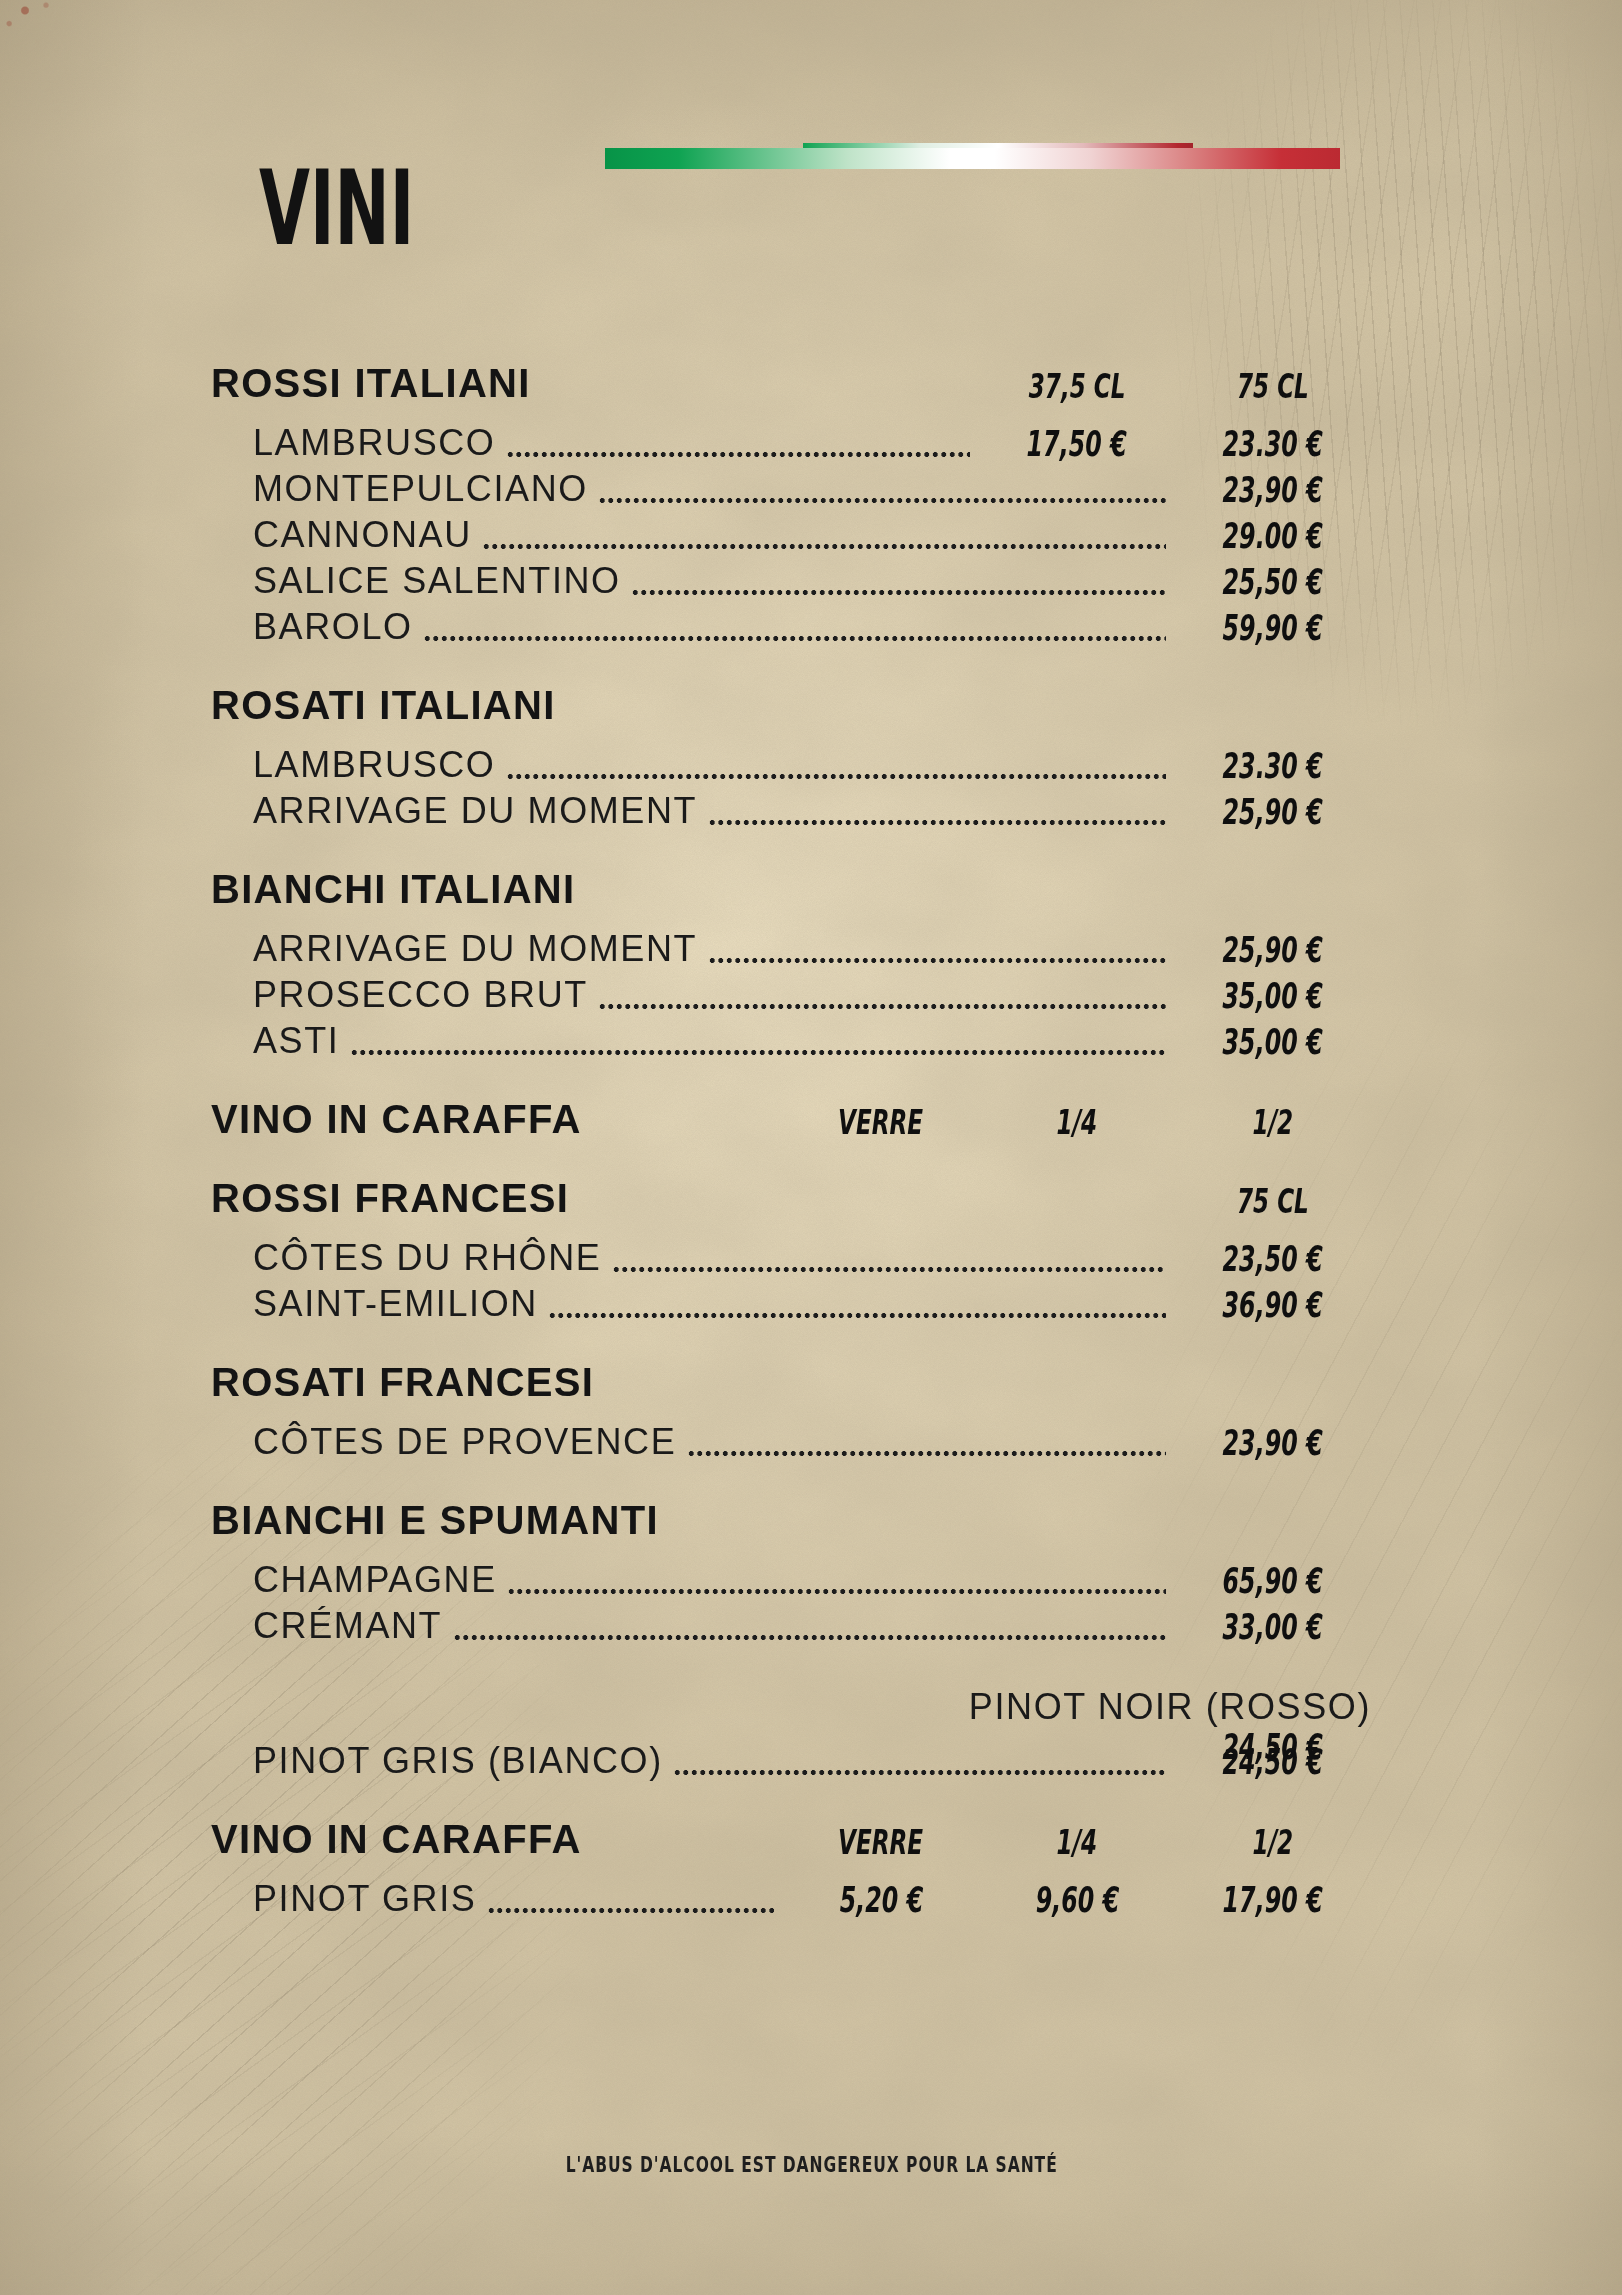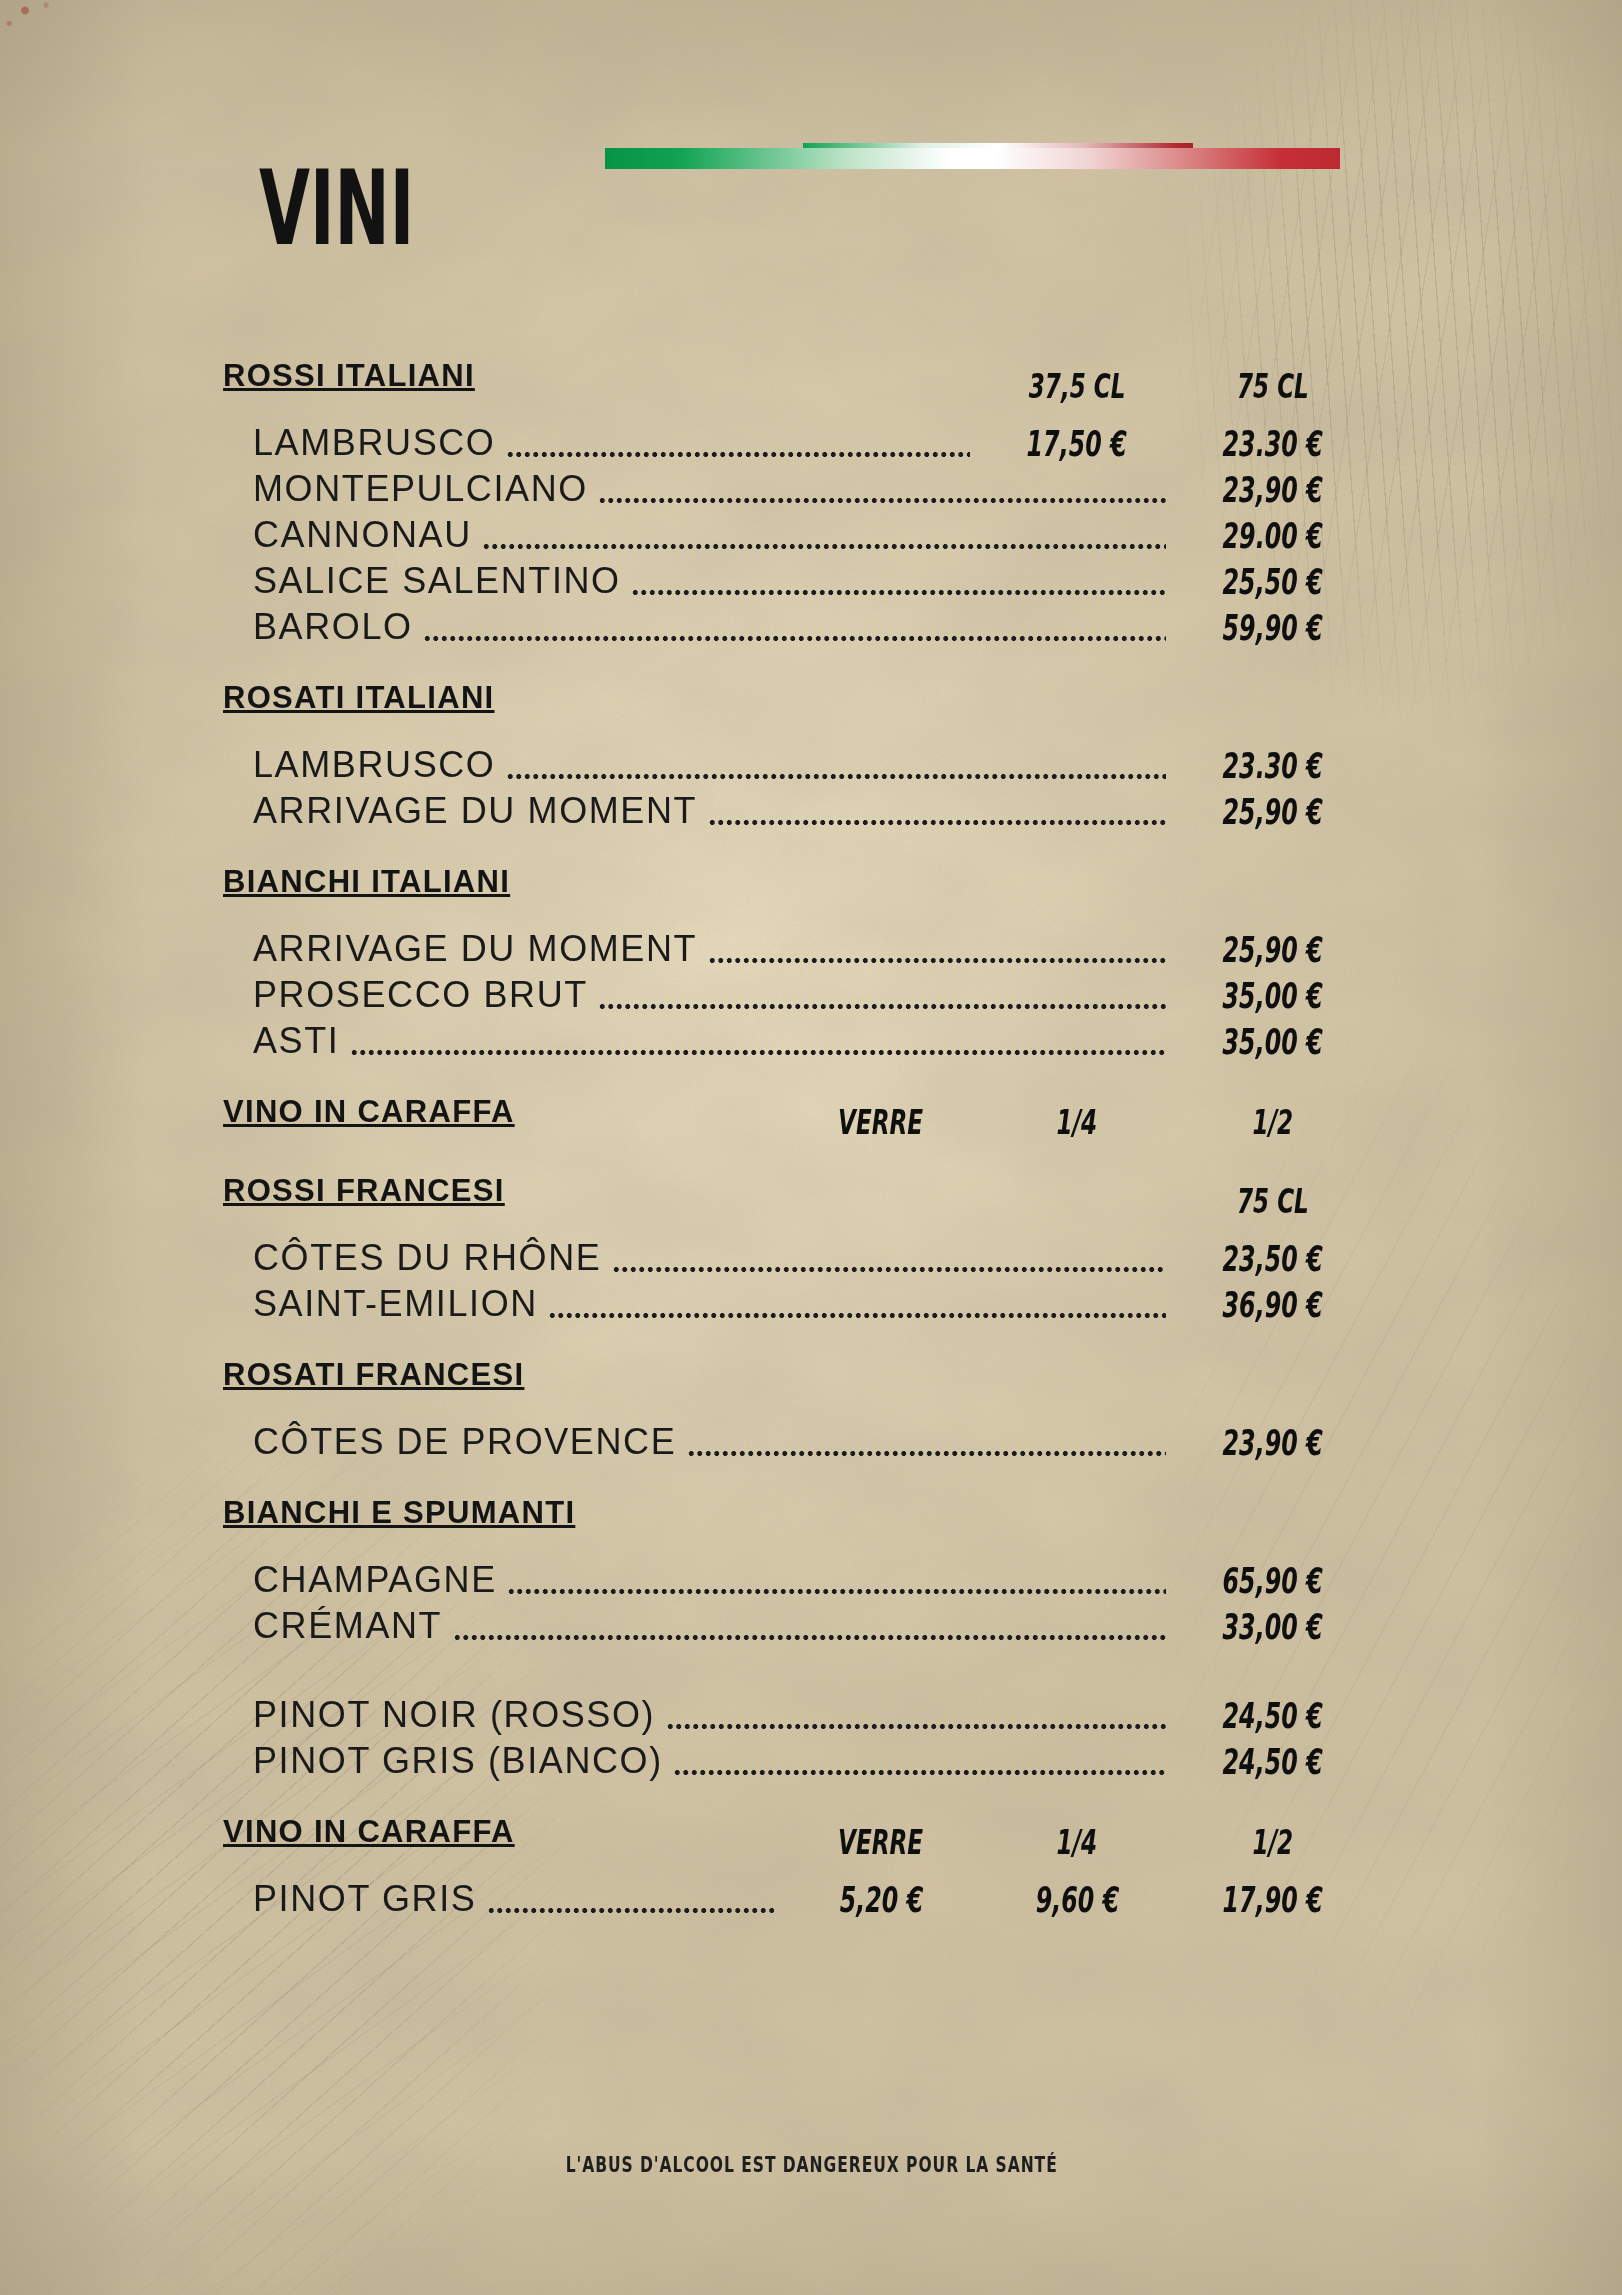--- a/index.html
+++ b/index.html
@@ -41,28 +41,28 @@
   .flagwrap{flex:1;position:relative;margin-left:103px;margin-right:31px;margin-top:60px;height:21px;}
   .flag-main{position:absolute;left:0;top:0;width:100%;height:21px;
     background:linear-gradient(90deg,#079347 0%,#0fa352 10%,#bfe3c8 33%,#ffffff 47%,#ffffff 53%,#f0d3d3 66%,#d97f7f 80%,#c62f37 92%,#bb2a32 100%);}
   .flag-thin{position:absolute;left:27%;top:-4.6px;width:53%;height:5.2px;
     background:linear-gradient(90deg,#0fa352 0%,#dfeee2 30%,#ffffff 50%,#e3b9ba 72%,#b3272f 96%,#a2242b 100%);}
   
   .menu{position:absolute;left:211px;top:366px;width:1160px;}
   .section{margin-top:42px;}
   .section.first{margin-top:0;}
   .shead{display:flex;align-items:flex-end;height:37px;margin-bottom:13px;}
-  .stitle{flex:1 1 auto;font-size:31px;font-weight:700;letter-spacing:1.3px;color:#141414;line-height:1;margin:12px;text-decoration:underline;}
+  .stitle{flex:1 1 auto;font-size:40px;font-weight:700;letter-spacing:1.3px;color:#141414;line-height:1;margin:0;}
   .cell{flex:0 0 196px;width:196px;text-align:center;font-style:italic;}
   .cond{display:inline-block;transform:scaleX(0.68);transform-origin:center bottom;
         font-family:"DejaVu Sans",sans-serif;font-weight:700;color:#0f0f0f;line-height:1;white-space:nowrap;}
   .hdrtxt{font-size:34px;}
   .pricetxt{font-size:35px;}
   .row{display:flex;align-items:flex-end;height:46px;padding-left:42px;}
-  .row.gap{margin-top:43px;}
+  .row.gap{margin-top:43px;flex-direction:column;}
   .iname{font-size:36px;letter-spacing:1.6px;color:#1a1a1a;line-height:1.05;white-space:nowrap;font-weight:400;}
   .leader{flex:1 1 auto;height:5.2px;margin:0 9.2px 4.6px 10.5px;
     background-image:radial-gradient(circle closest-side,#1c1c1c 88%,transparent 100%);
     background-size:8.5px 5.2px;background-repeat:repeat-x;background-position:left bottom;}
   .row .cell{align-self:flex-end;}
   
   .footer{position:absolute;left:0;top:2154px;width:100%;text-align:center;}
   .footertxt{font-size:21.6px;letter-spacing:1.3px;transform:scaleX(0.72);color:#1e1e1e;}
 </style>
 </head>

